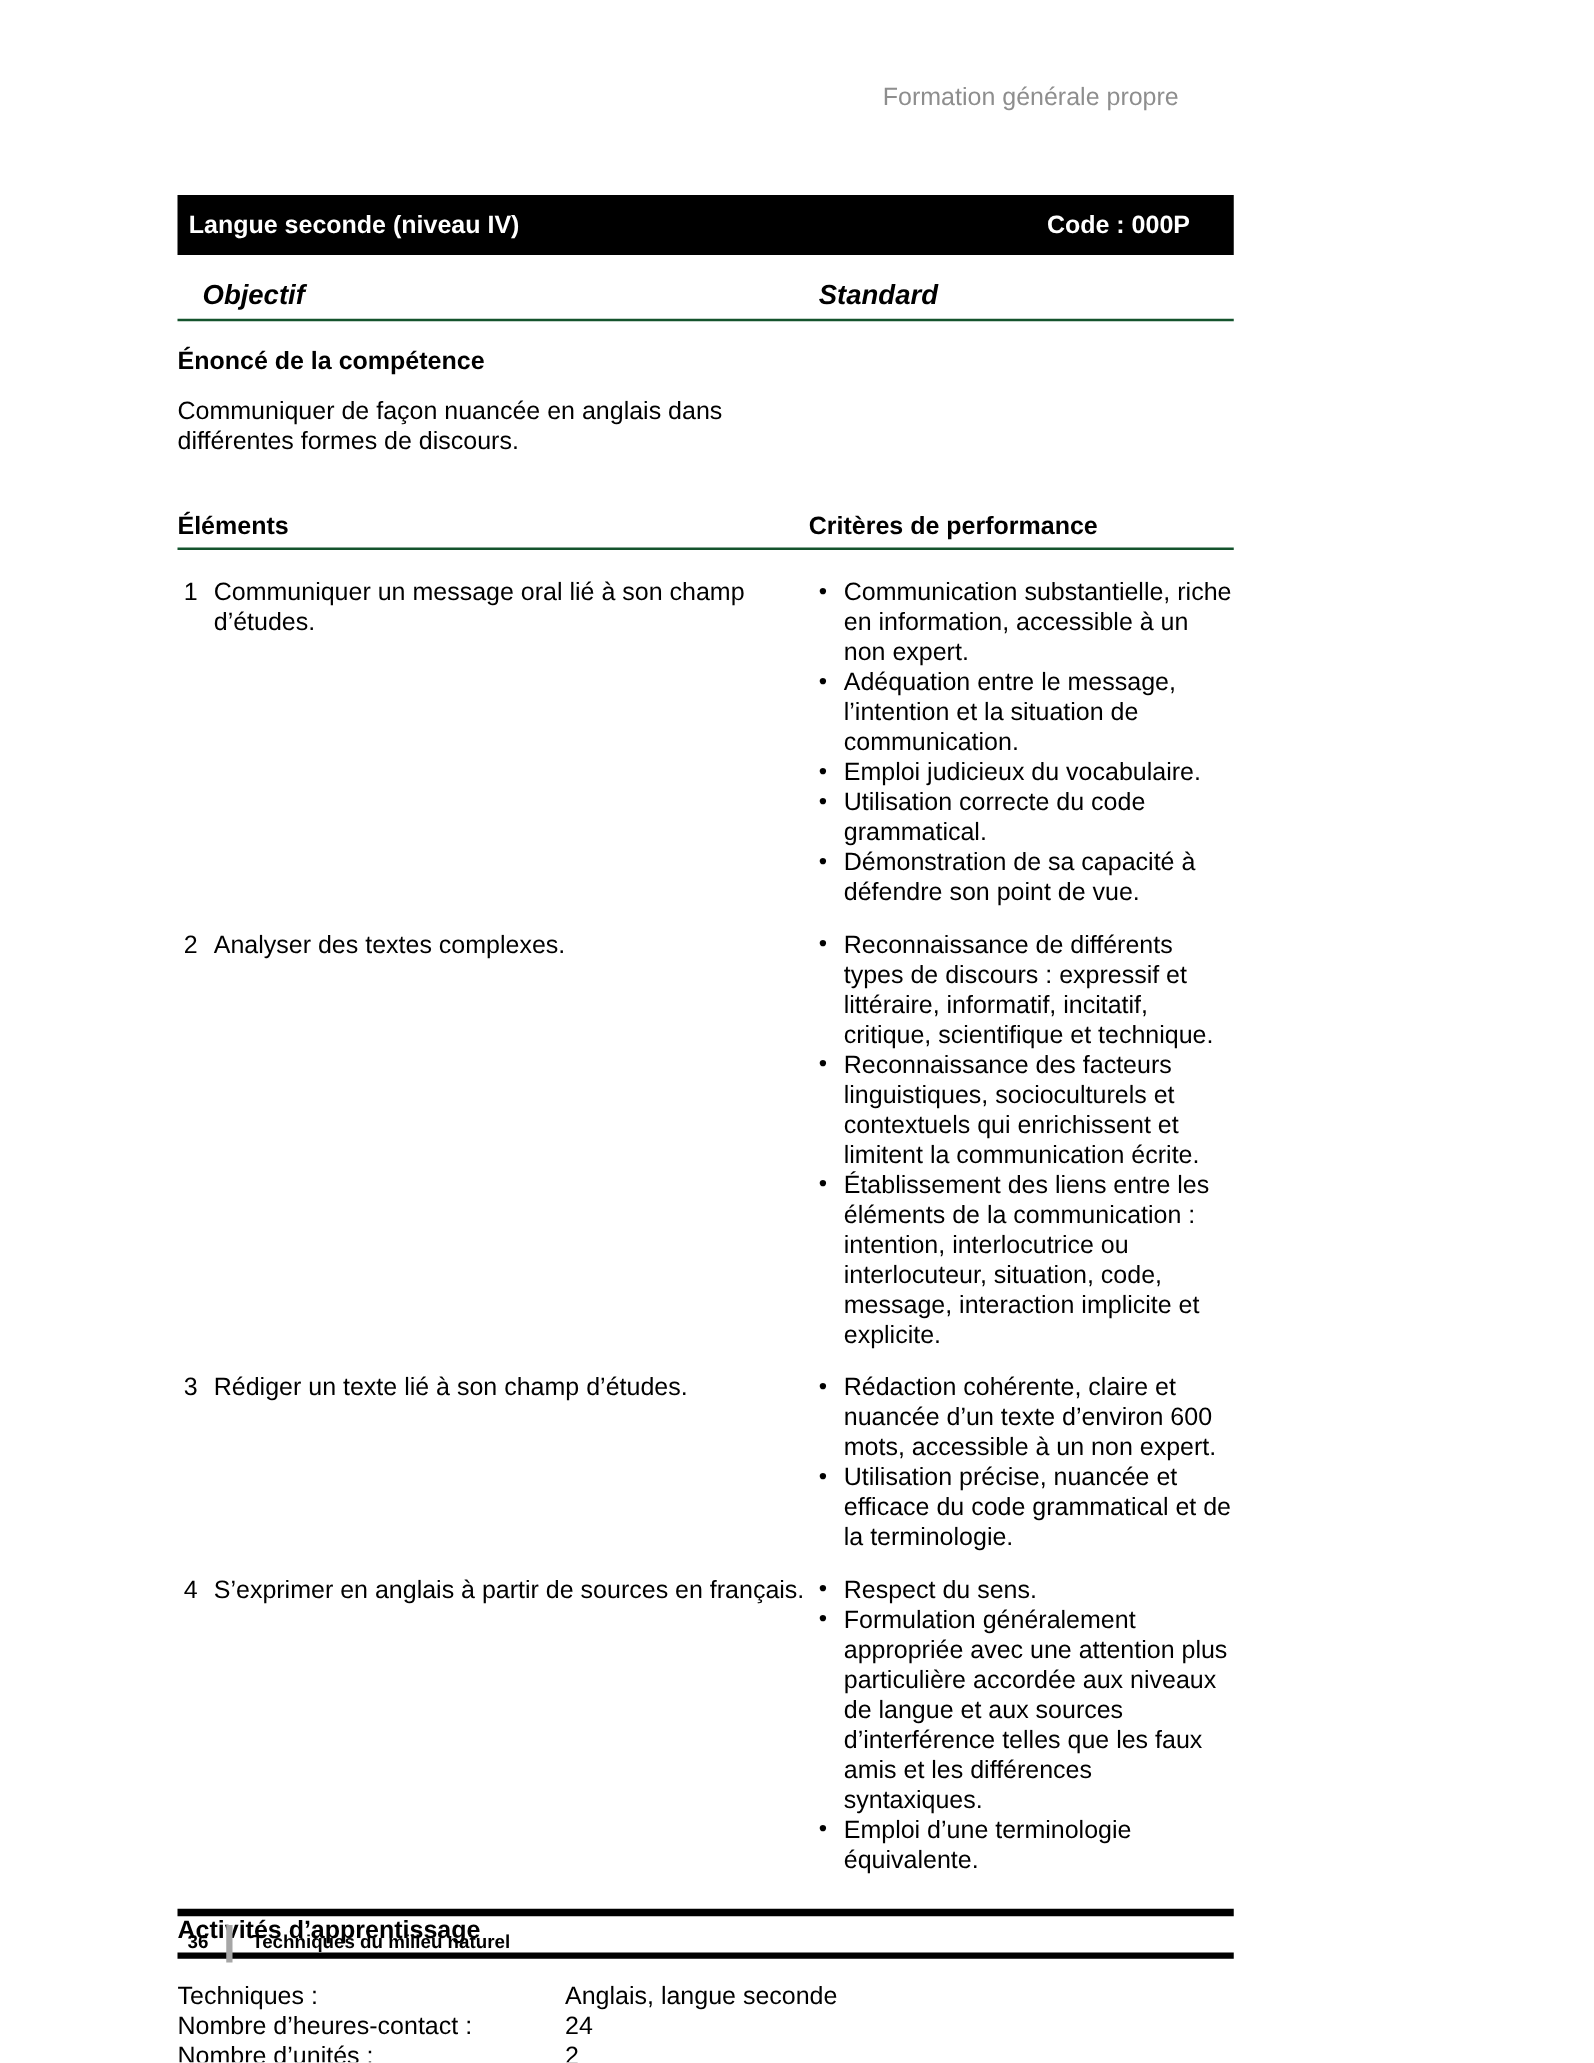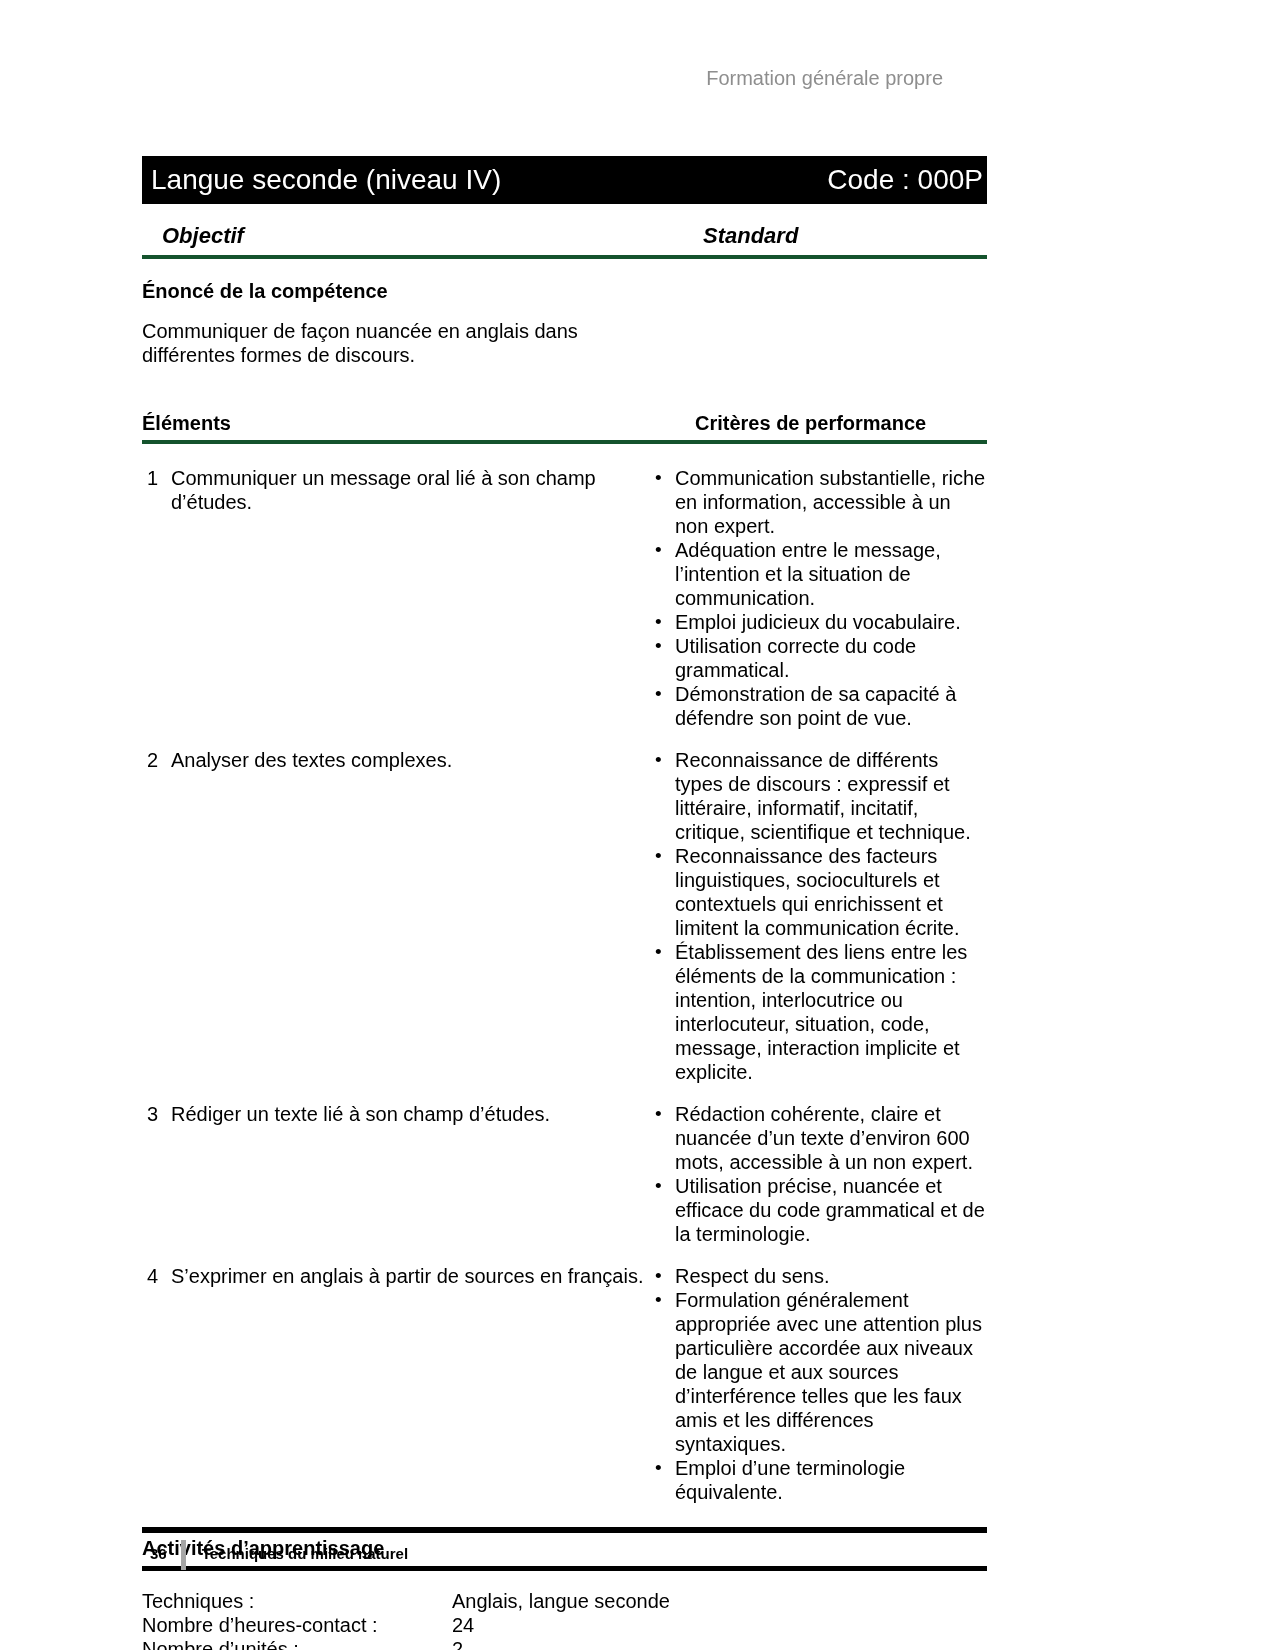--- a/index.html
+++ b/index.html
@@ -24,28 +24,28 @@
     font-size: 20px;
   }
   .title-bar {
     margin-top: 66px;
     height: 48px;
     background: #000000;
     color: #ffffff;
     display: flex;
     justify-content: space-between;
     align-items: center;
-    padding: 0 4px 0 9px;
-    font-size: 28px;
+    padding: 0 35px 0 9px;
+    font-size: 20px;
+    font-weight: bold;
   }
   .dual-header {
     display: grid;
     grid-template-columns: 505px 1fr;
-    border-bottom: 4px solid #14532d;
-    gap: 48px;
+    border-bottom: 2px solid #14532d;
   }
   .dual-header.objstd {
     margin-top: 20px;
     padding-bottom: 7px;
     font-size: 22px;
     font-weight: bold;
     font-style: italic;
   }
   .objstd .obj { padding-left: 20px; }
   .objstd .std { padding-left: 8px; }

